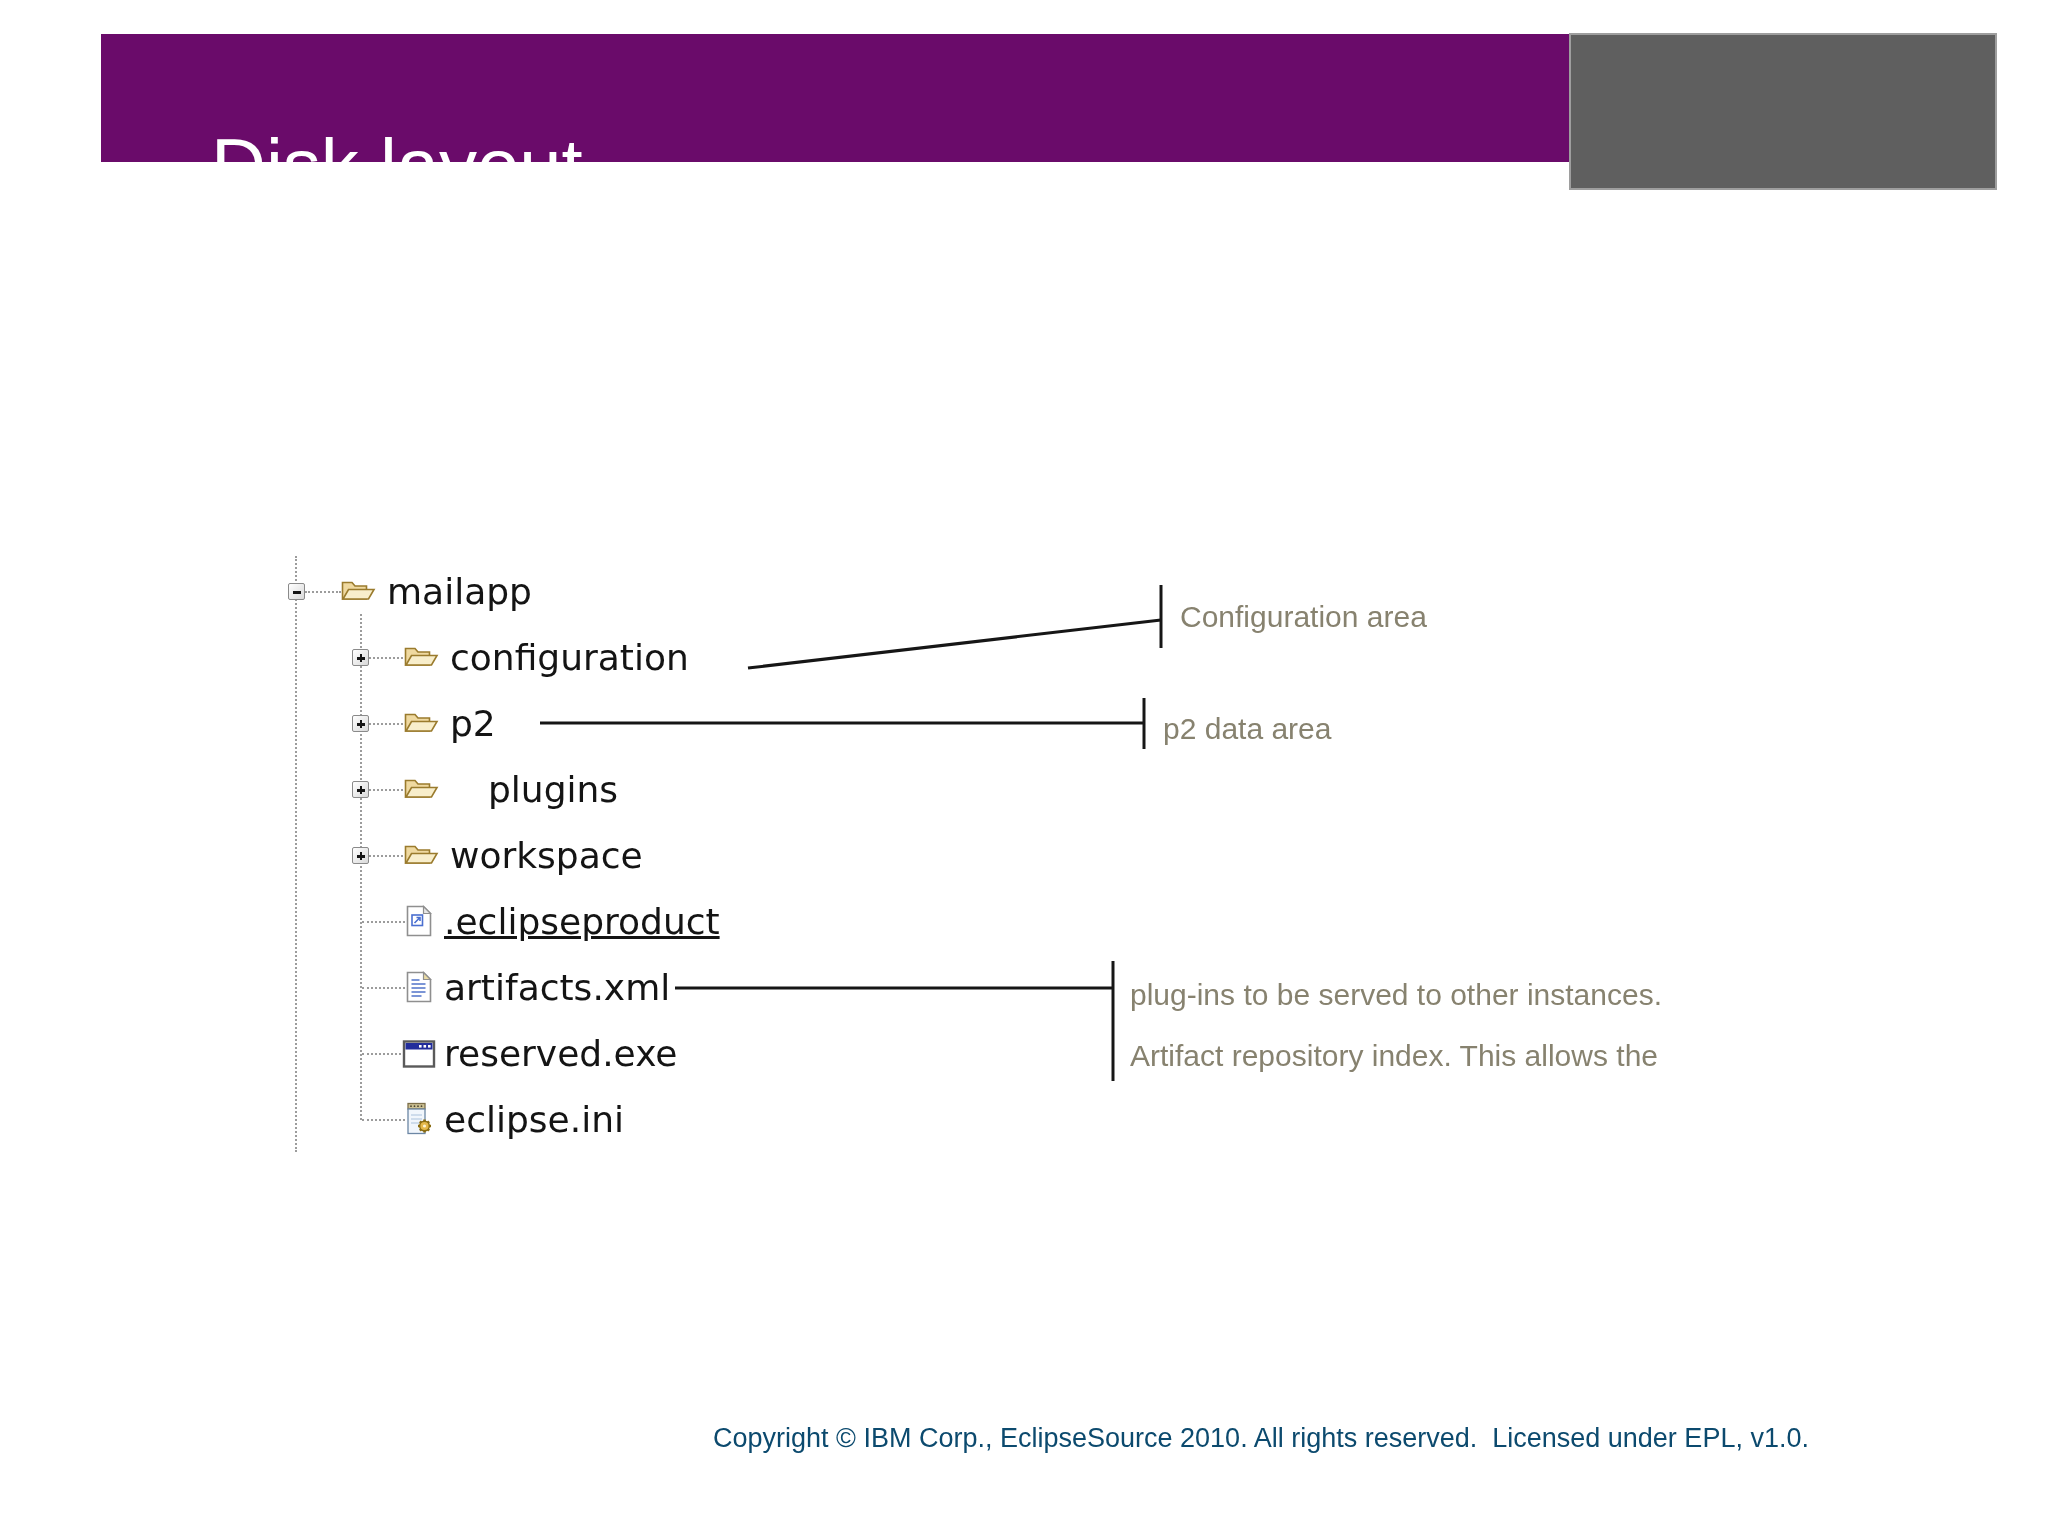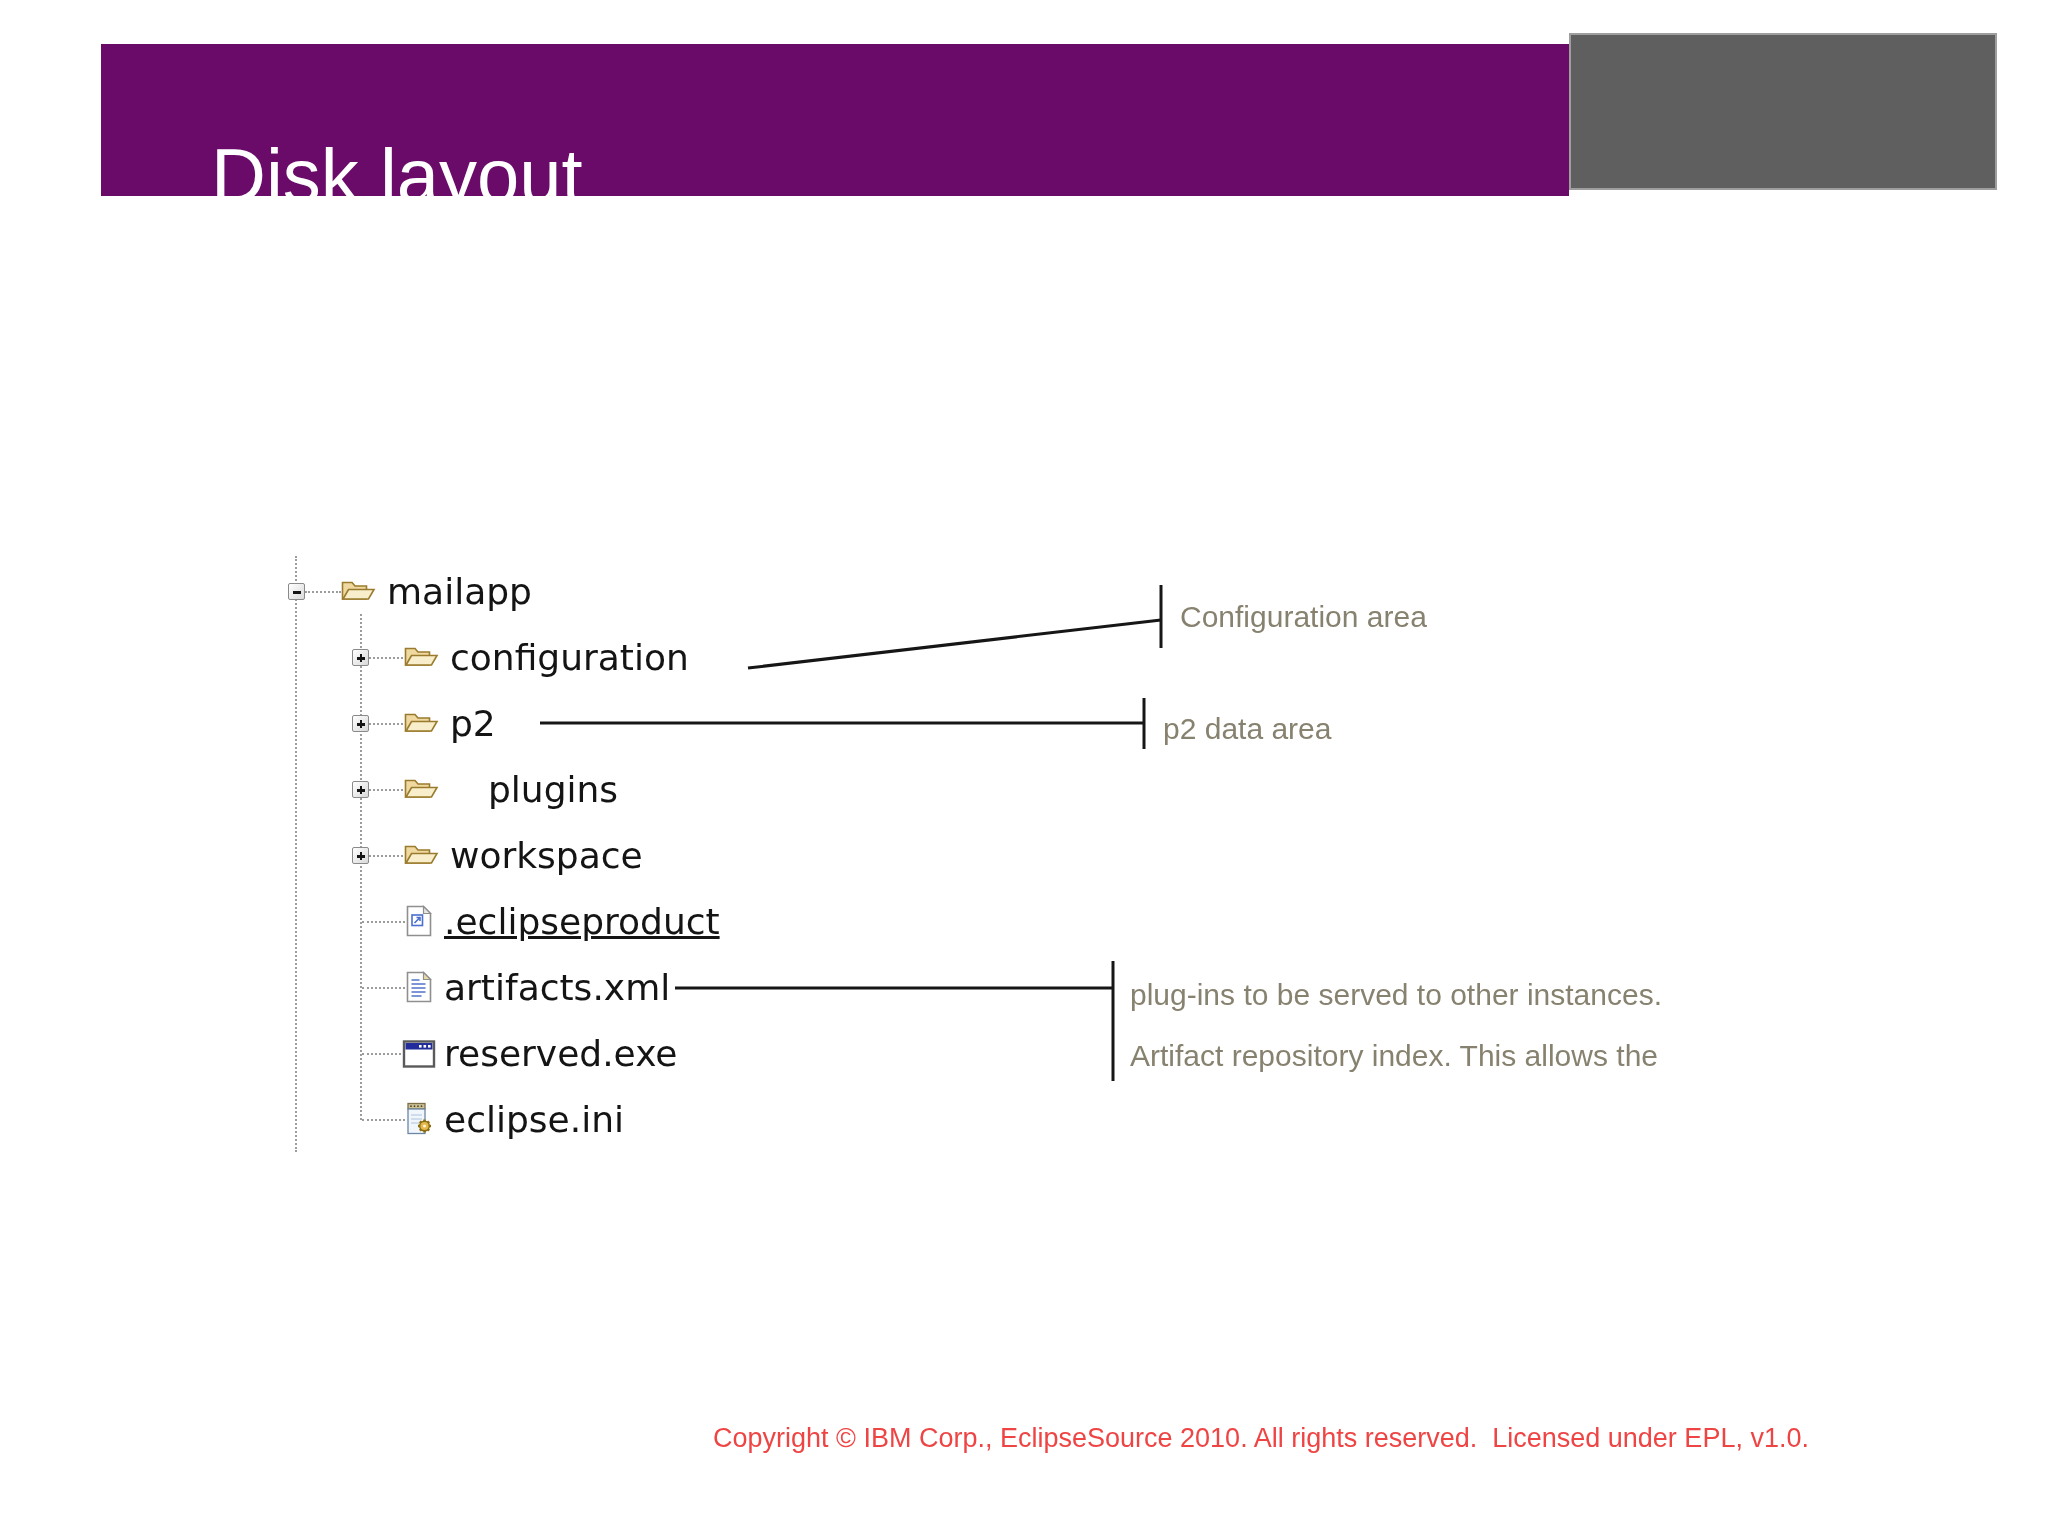--- a/index.html
+++ b/index.html
@@ -1,20 +1,20 @@
 <!DOCTYPE html>
 <html><head>
 <meta charset="utf-8">
 <style>
   html,body{margin:0;padding:0;background:#ffffff;}
   .page{position:relative;width:2048px;height:1536px;background:#ffffff;overflow:hidden;
         font-family:"Liberation Sans", sans-serif;}
 
   
-  .header-bar{position:absolute;left:101px;top:44px;width:1468px;height:152px;background:#6A0B6A;}
+  .header-bar{position:absolute;left:101px;top:34px;width:1468px;height:128px;background:#6A0B6A;}
   .slide-title{position:absolute;left:110px;top:92px;font-size:76px;line-height:80px;color:#ffffff;
                font-family:"Liberation Sans", sans-serif;letter-spacing:0;}
   .header-accent{position:absolute;left:1569px;top:33px;width:424px;height:153px;background:#5F5F5F;
                  border:2px solid #9E9E9E;}
 
   
   .vguide{position:absolute;width:0;border-left:2px dotted #9c9c9c;}
   .hguide{position:absolute;height:0;border-top:2px dotted #9c9c9c;}
 
   
@@ -28,21 +28,21 @@
   .tree-label{position:absolute;font-family:"DejaVu Sans", sans-serif;font-size:36px;line-height:48px;
               color:#141414;white-space:nowrap;}
   .tree-icon{position:absolute;}
 
   
   .ann{position:absolute;color:#87826F;font-size:30px;line-height:61px;white-space:nowrap;
        font-family:"Liberation Sans", sans-serif;}
   .overlay{position:absolute;left:0;top:0;width:2048px;height:1536px;pointer-events:none;}
 
   
-  .copyright{position:absolute;left:713px;top:1421px;font-size:27px;line-height:34px;color:#ef4444;
+  .copyright{position:absolute;left:713px;top:1421px;font-size:27px;line-height:34px;color:#0c4a6e;
              white-space:pre-wrap;font-family:"Liberation Sans", sans-serif;}
 </style>
 </head>
 <body>
 
 <div class="page">
 
   <div class="header-bar">
     <div class="slide-title">Disk layout</div>
   </div>

